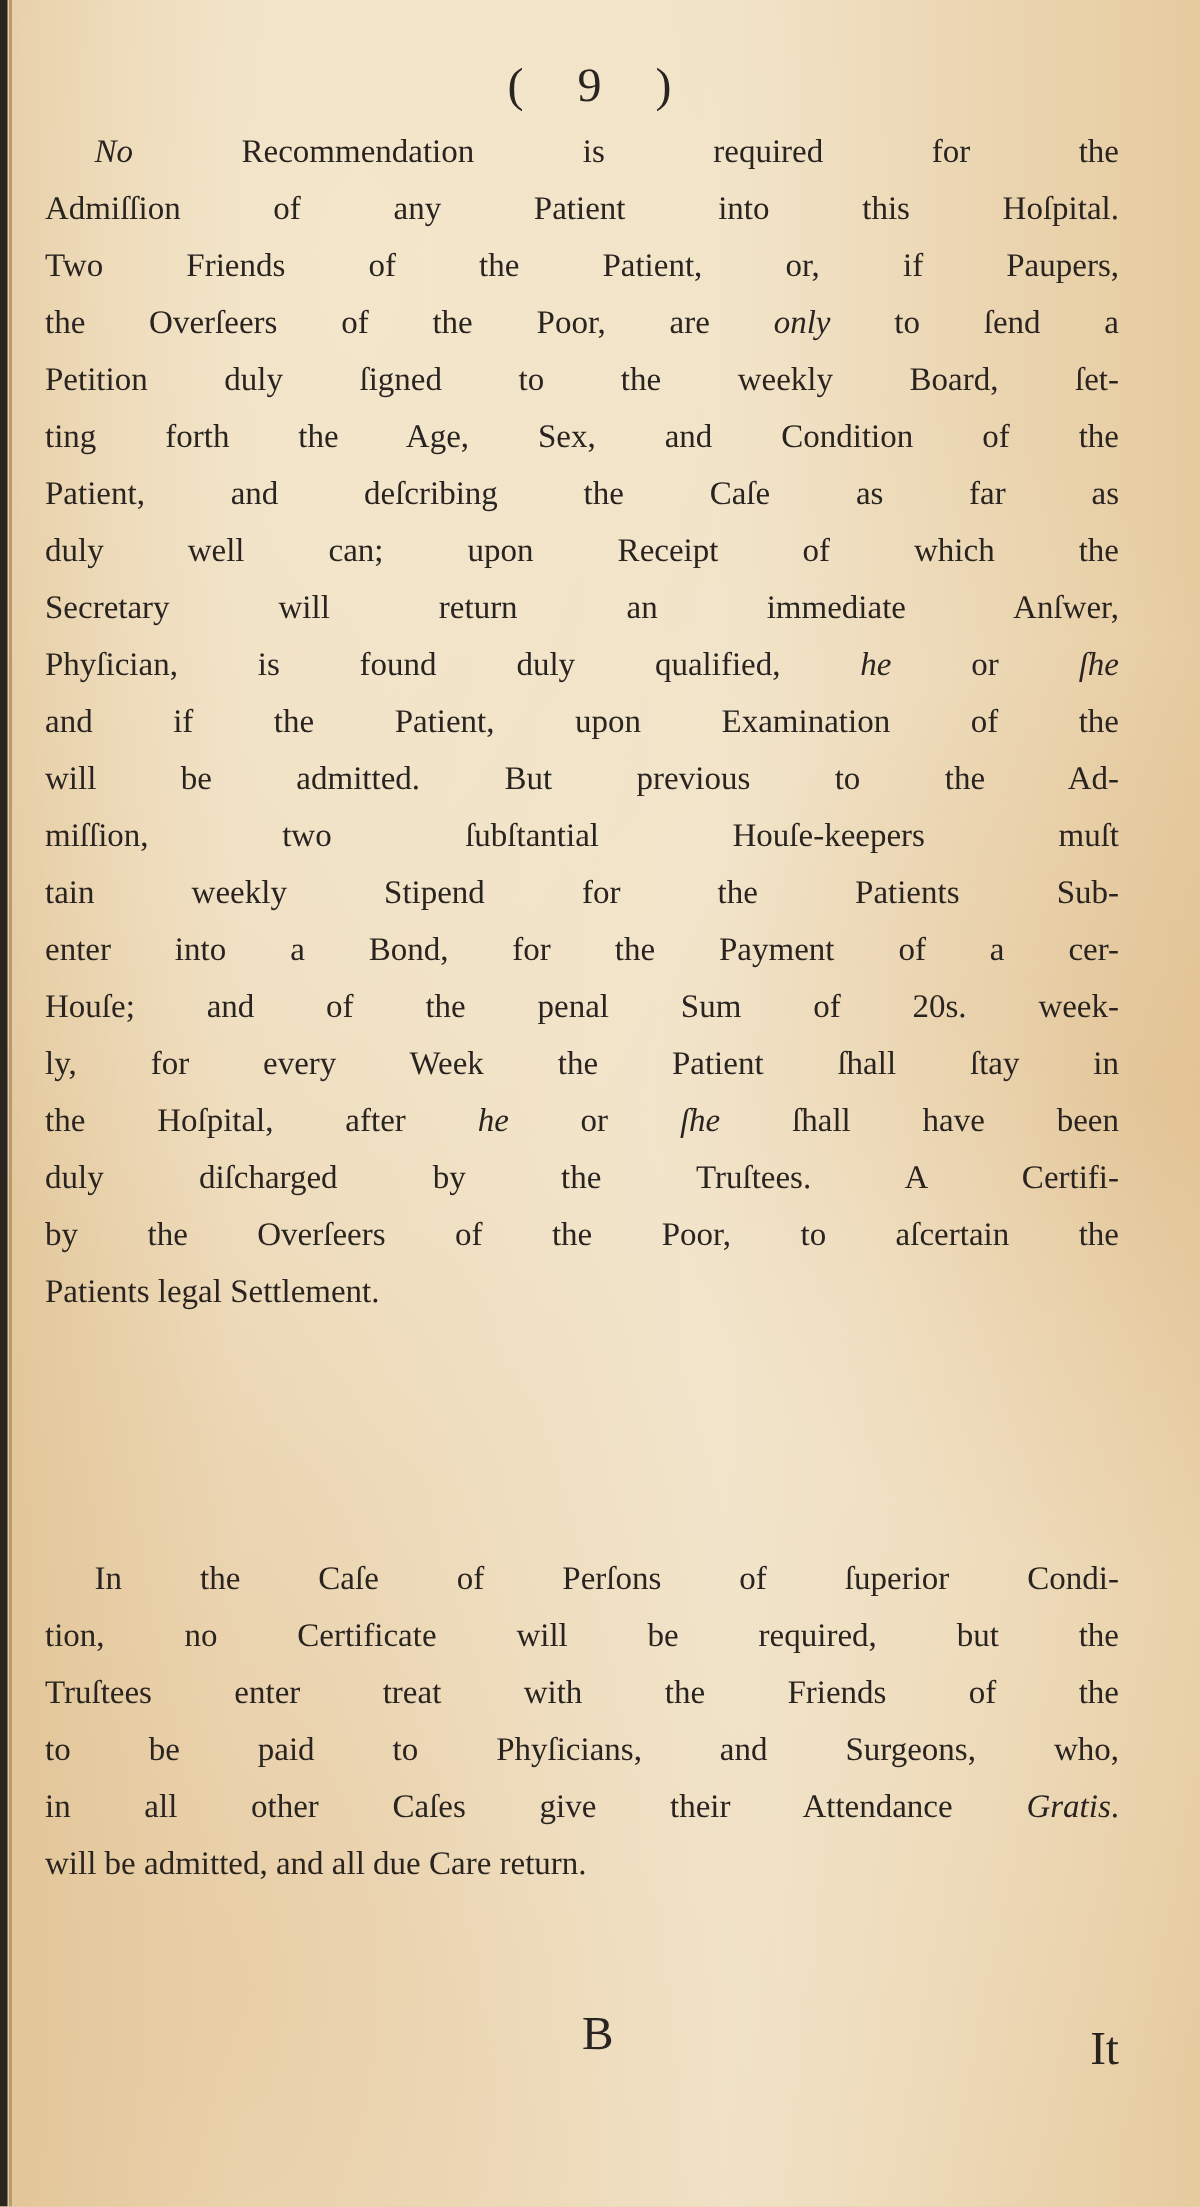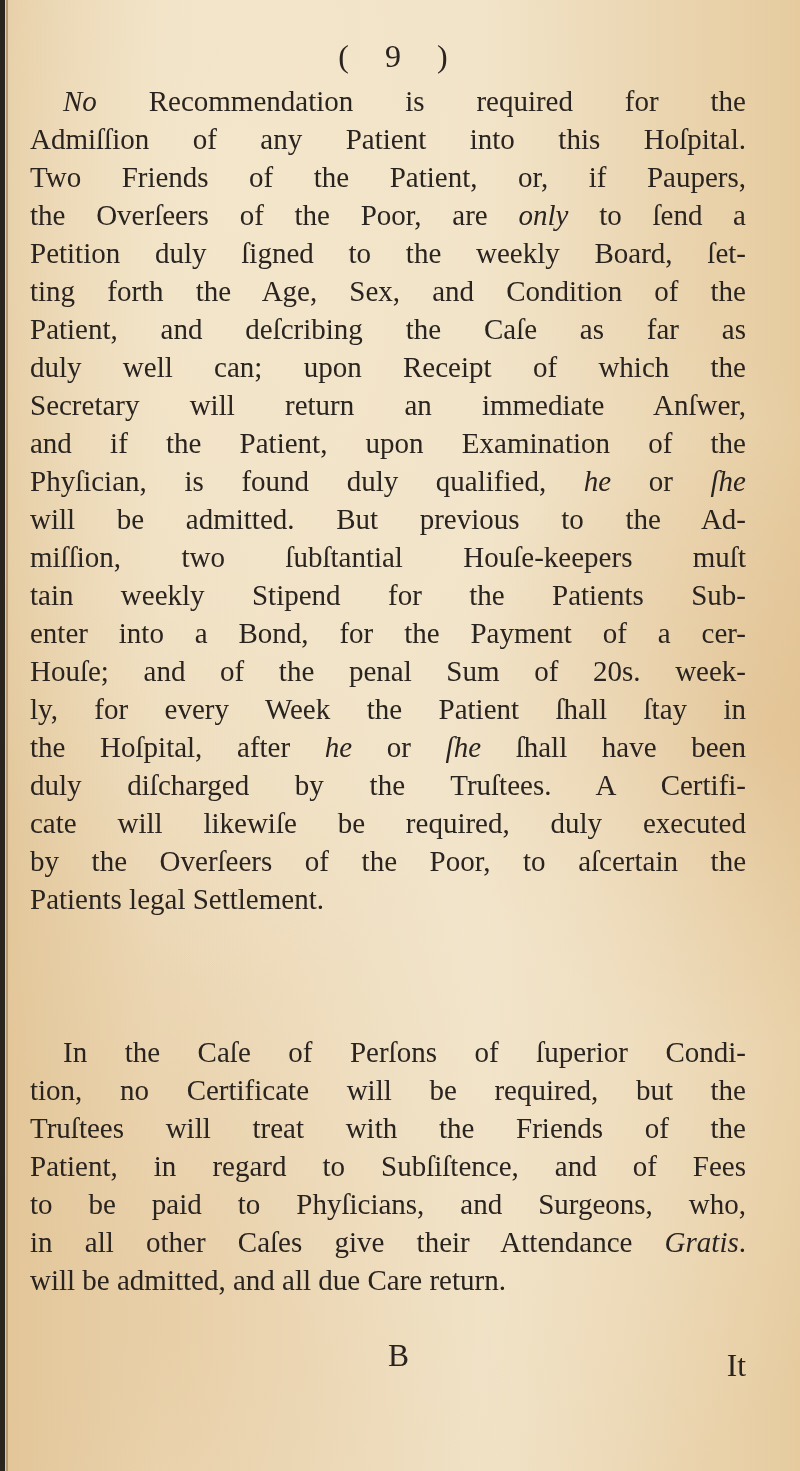--- a/index.html
+++ b/index.html
@@ -22,21 +22,21 @@
   .binding-line {
     position:absolute; left:6px; top:0; width:2px; height:1471px;
     background:#b99a70;
   }
   .page-number {
     position:absolute; top:38px; left:0; width:800px; text-align:center;
     font-size:32px; letter-spacing:14px;
   }
   .text-block {
     position:absolute; left:30px; width:716px;
-    font-size:29px; line-height:38px;
+    font-size:22px; line-height:38px;
   }
   .line {
     display:block; white-space:nowrap; text-align:justify; text-align-last:justify;
     height:38px;
   }
   .line.last { text-align-last:left; }
   .line.indent { padding-left:33px; }
   i { font-style:italic; }
   #para1 { top:82px; }
   #para2 { top:1033px; }
@@ -58,39 +58,37 @@
 <div class="text-block" id="para1">
     <span class="line indent"><i>No</i> Recommendation is required for the</span>
     <span class="line">Admiſſion of any Patient into this Hoſpital.</span>
     <span class="line">Two Friends of the Patient, or, if Paupers,</span>
     <span class="line">the Overſeers of the Poor, are <i>only</i> to ſend a</span>
     <span class="line">Petition duly ſigned to the weekly Board, ſet-</span>
     <span class="line">ting forth the Age, Sex, and Condition of the</span>
     <span class="line">Patient, and deſcribing the Caſe as far as</span>
     <span class="line">duly well can; upon Receipt of which the</span>
     <span class="line">Secretary will return an immediate Anſwer,</span>
+    <span class="line">Phyſician, is found duly qualified, <i>he</i> or <i>ſhe</i></span>
     <span class="line">and if the Patient, upon Examination of the</span>
-    <span class="line">Phyſician, is found duly qualified, <i>he</i> or <i>ſhe</i></span>
     <span class="line">will be admitted. But previous to the Ad-</span>
     <span class="line">miſſion, two ſubſtantial Houſe-keepers muſt</span>
     <span class="line">tain weekly Stipend for the Patients Sub-</span>
     <span class="line">enter into a Bond, for the Payment of a cer-</span>
     <span class="line">Houſe; and of the penal Sum of 20s. week-</span>
     <span class="line">ly, for every Week the Patient ſhall ſtay in</span>
     <span class="line">the Hoſpital, after <i>he</i> or <i>ſhe</i> ſhall have been</span>
     <span class="line">duly diſcharged by the Truſtees. A Certifi-</span>
-    <span class="line">cate will likewiſe be required, duly executed</span>
     <span class="line">by the Overſeers of the Poor, to aſcertain the</span>
     <span class="line last">Patients legal Settlement.</span>
   </div>
 <div class="text-block" id="para2">
     <span class="line indent">In the Caſe of Perſons of ſuperior Condi-</span>
     <span class="line">tion, no Certificate will be required, but the</span>
-    <span class="line">Truſtees will treat with the Friends of the</span>
-    <span class="line">Patient, in regard to Subſiſtence, and of Fees</span>
+    <span class="line">Truſtees enter treat with the Friends of the</span>
     <span class="line">to be paid to Phyſicians, and Surgeons, who,</span>
     <span class="line">in all other Caſes give their Attendance <i>Gratis</i>.</span>
     <span class="line last">will be admitted, and all due Care return.</span>
   </div>
 
 <div class="footer">
   <span class="signature">B</span>
   <span class="catchword">It</span>
 </div>
 

